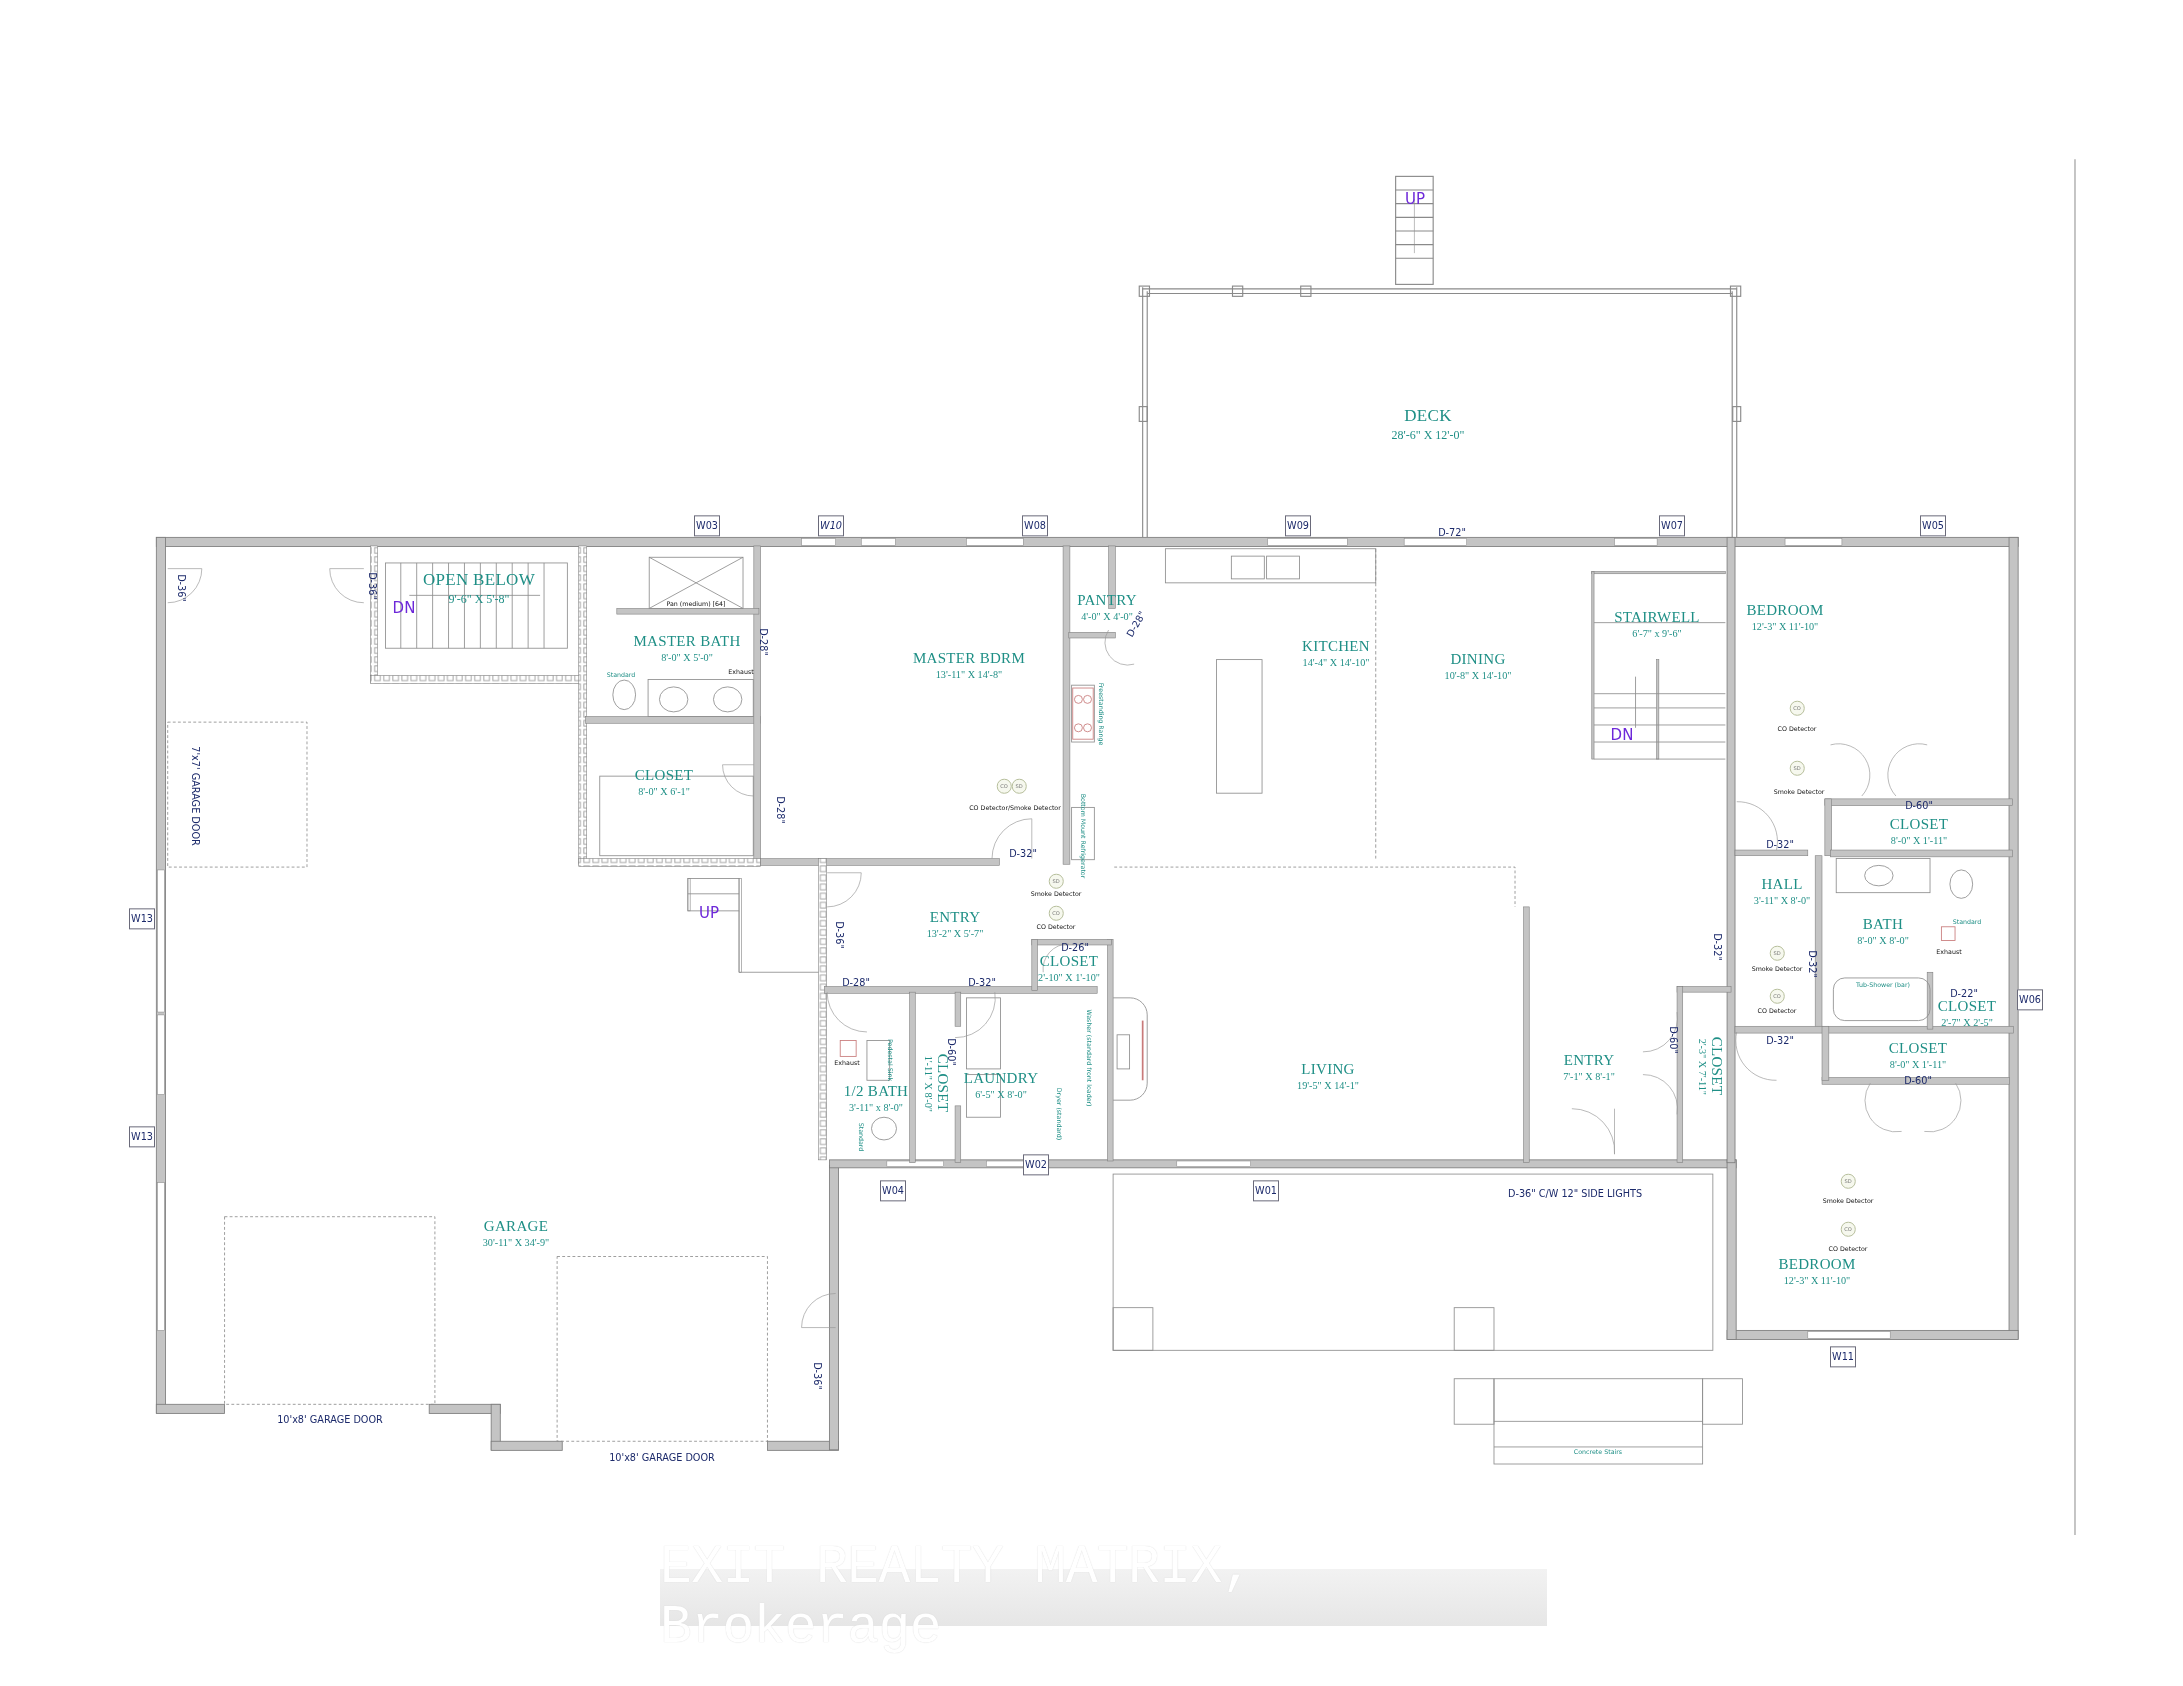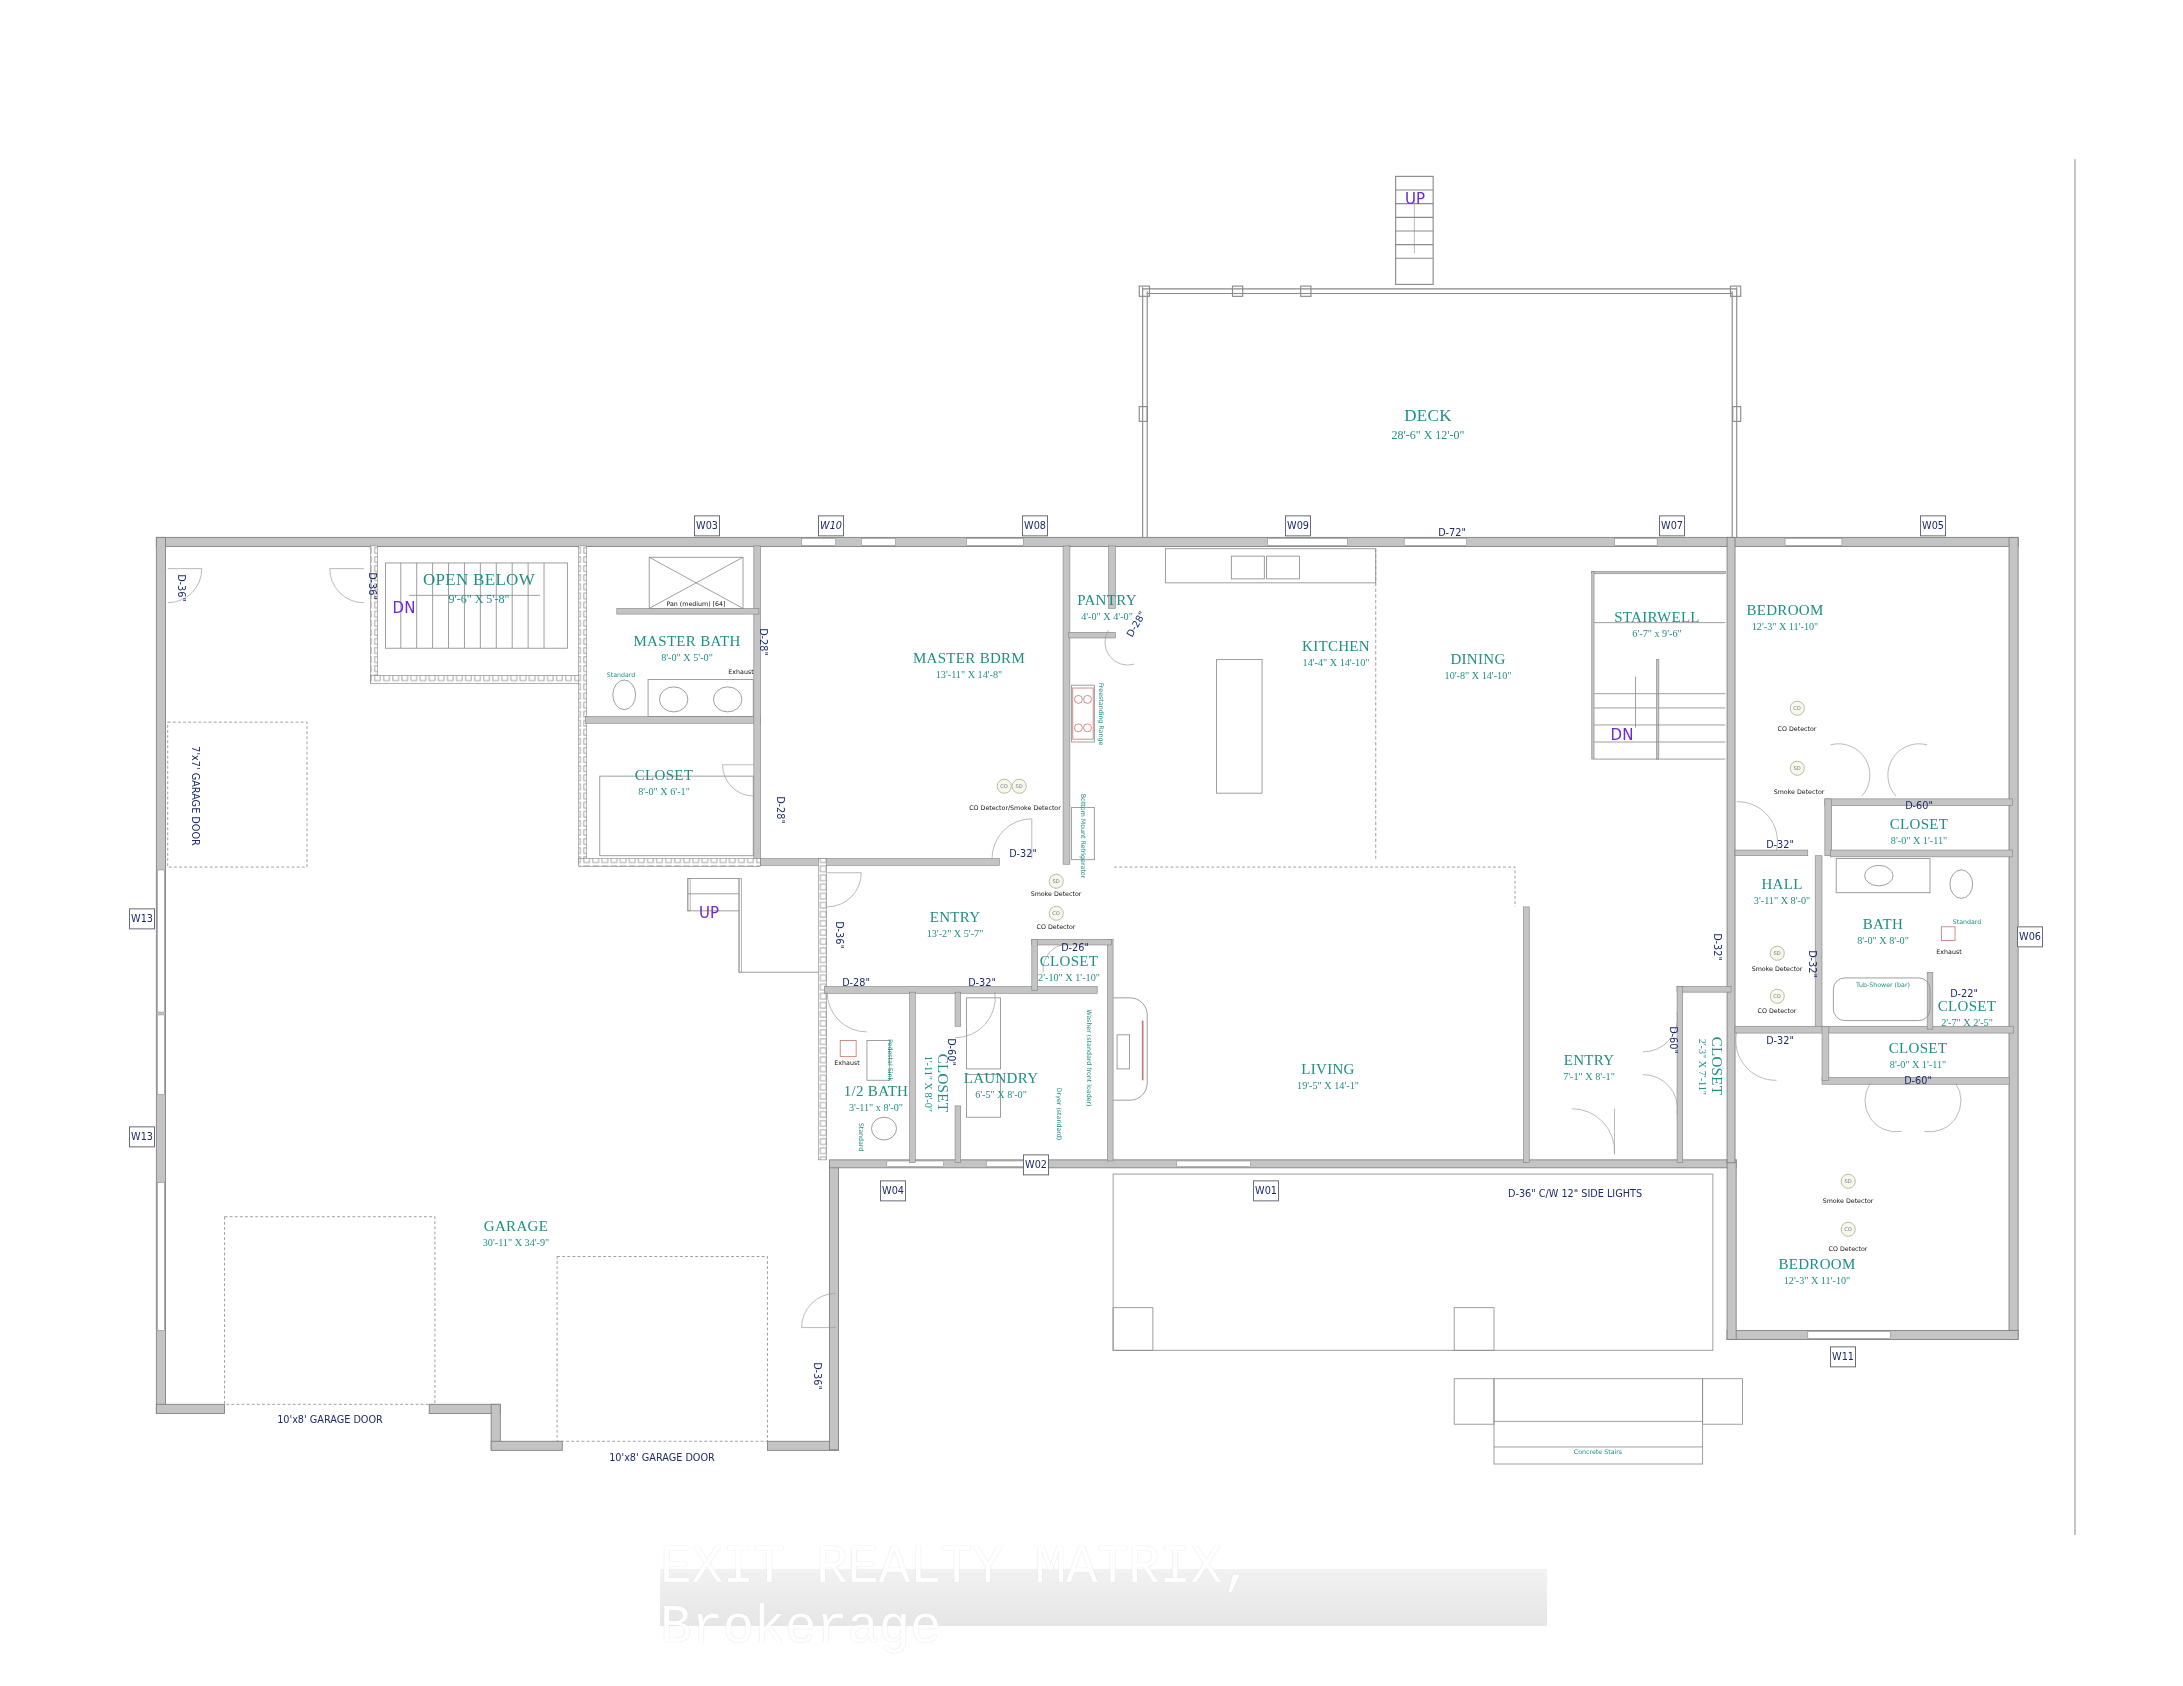--- a/index.html
+++ b/index.html
@@ -374,21 +374,21 @@
 <div class="tag v" style="left:1673px;top:1040px;">D-60"</div>
 <div class="tag" style="left:1575px;top:1193px;">D-36" C/W 12" SIDE LIGHTS</div>
 <div class="tag v" style="left:817px;top:1376px;">D-36"</div>
 
 <div class="win" style="left:707px;top:526px;width:24px;height:19.3px;">W03</div>
 <div class="win" style="left:831px;top:526px;width:24px;height:19.3px;font-style:italic;">W10</div>
 <div class="win" style="left:1035px;top:526px;width:24px;height:19.3px;">W08</div>
 <div class="win" style="left:1298px;top:526px;width:24px;height:19.3px;">W09</div>
 <div class="win" style="left:1672px;top:526px;width:24px;height:19.3px;">W07</div>
 <div class="win" style="left:1933px;top:526px;width:24px;height:19.3px;">W05</div>
-<div class="win" style="left:2030px;top:937px;width:24px;height:19.3px;">W06</div>
+<div class="win" style="left:2030px;top:1000px;width:24px;height:19.3px;">W06</div>
 <div class="win" style="left:1843px;top:1357px;width:24px;height:19.3px;">W11</div>
 <div class="win" style="left:1266px;top:1191px;width:24px;height:19.3px;">W01</div>
 <div class="win" style="left:1036px;top:1165px;width:24px;height:19.3px;">W02</div>
 <div class="win" style="left:893px;top:1191px;width:24px;height:19.3px;">W04</div>
 <div class="win" style="left:142px;top:919px;width:24px;height:19.3px;">W13</div>
 <div class="win" style="left:142px;top:1137px;width:24px;height:19.3px;">W13</div>
 
 <div class="tag v rot180" style="left:195px;top:796px;">7'x7' GARAGE DOOR</div>
 <div class="tag" style="left:330px;top:1419px;">10'x8' GARAGE DOOR</div>
 <div class="tag" style="left:662px;top:1457px;">10'x8' GARAGE DOOR</div>

